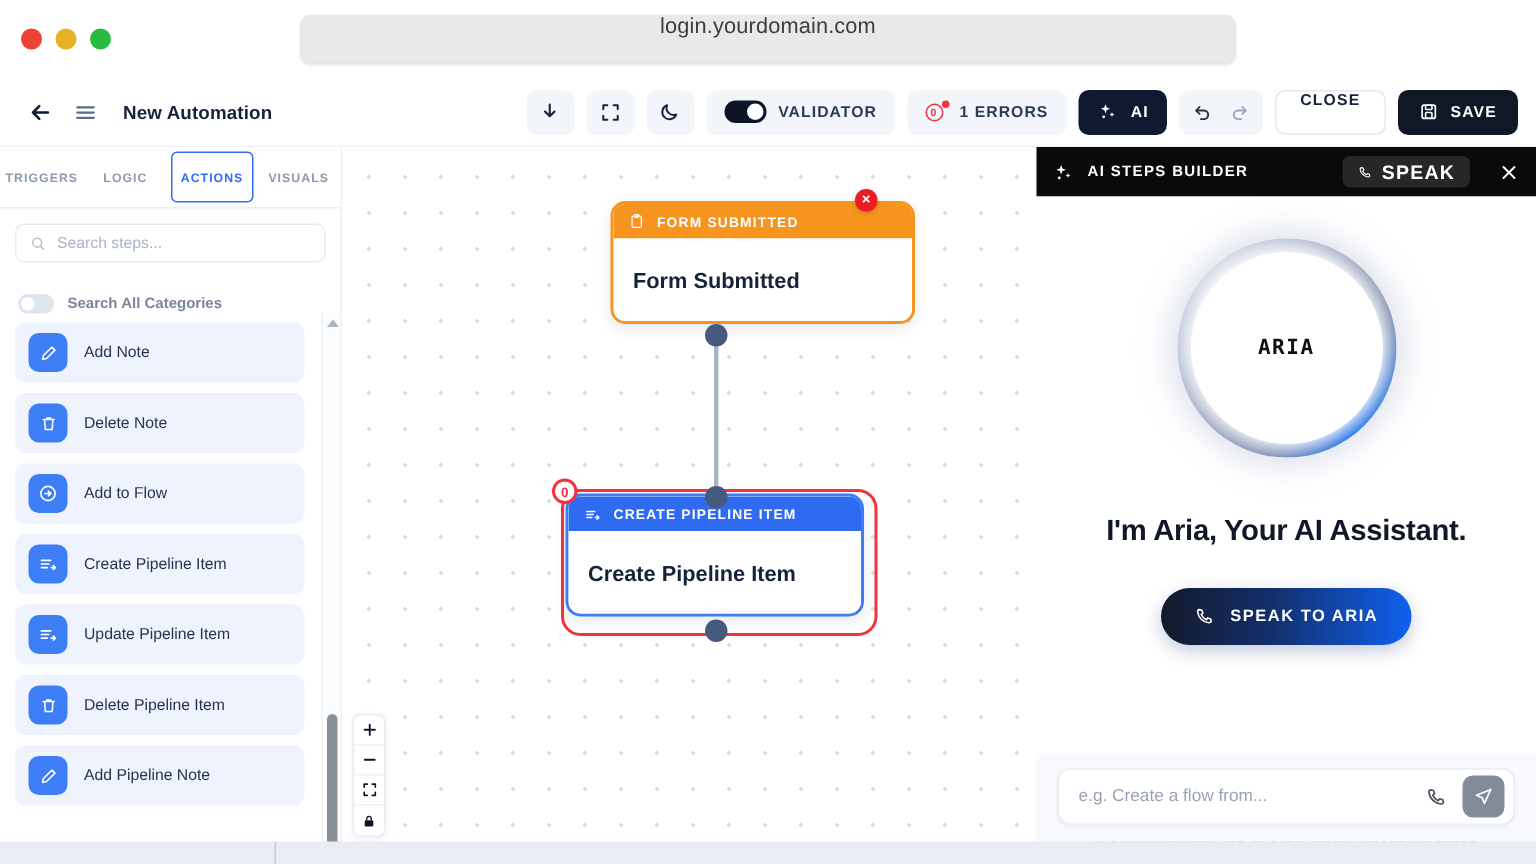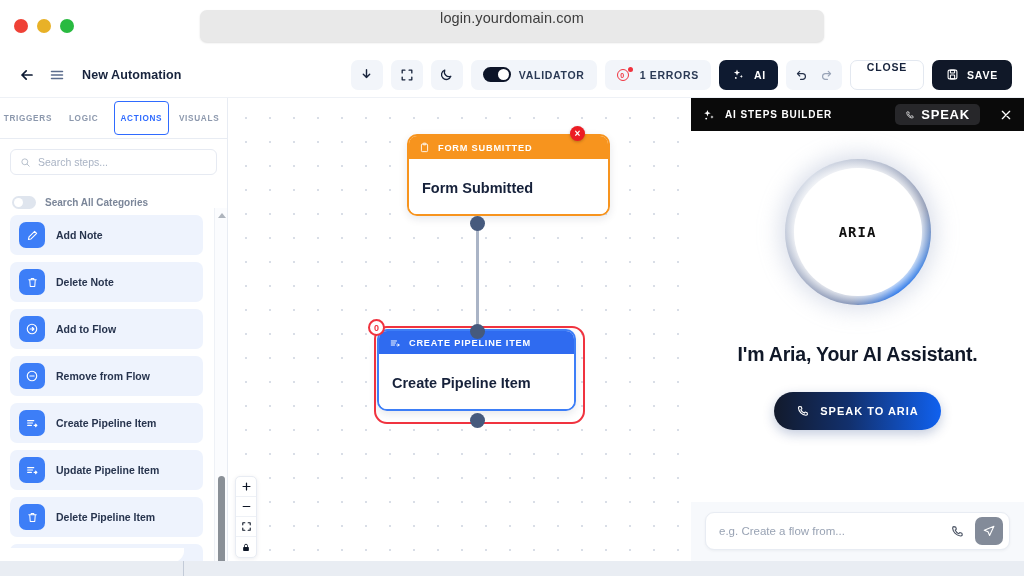--- a/index.html
+++ b/index.html
@@ -141,21 +141,21 @@
   }
   .step-item {
     height: 40px; background: #eef3fd; border-radius: 7px;
     display: flex; align-items: center; gap: 11px; padding: 0 9px;
     margin-bottom: 7px; cursor: pointer;
   }
   .step-ico {
     width: 26px; height: 26px; border-radius: 7px; background: #3d7ef7;
     display: flex; align-items: center; justify-content: center; flex: 0 0 auto;
   }
-  .step-lbl { font-size: 10.5px; font-weight: 700; color: #27344e; }
+  .step-lbl { font-size: 10.5px; font-weight: 400; color: #27344e; }
 
   .sb-track {
     position: absolute; right: 0; top: 110px; width: 13px; height: 451px;
     background: #fbfcfe; border-left: 1px solid #eef1f6;
   }
   .sb-arrow {
     position:absolute; left:2.5px; width:0;height:0;
     border-left:4px solid transparent; border-right:4px solid transparent;
   }
   .sb-up { top: 5px; border-bottom: 5px solid #aeb4bd; }
@@ -476,29 +476,20 @@
     <div class="step-item">
       <span class="step-ico">
         <svg width="14" height="14" viewBox="0 0 16 16" fill="none">
             <circle cx="8" cy="8" r="5.4" stroke="#fff" stroke-width="1.3"></circle>
             <path d="M5.8 8h4.3M8.4 6.3 10.2 8 8.4 9.7" stroke="#fff" stroke-width="1.3" stroke-linecap="round" stroke-linejoin="round"></path>
           </svg>
       </span>
       <span class="step-lbl">Add to Flow</span>
     </div>
 
-    <div class="step-item">
-      <span class="step-ico">
-        <svg width="14" height="14" viewBox="0 0 16 16" fill="none">
-            <circle cx="8" cy="8" r="5.4" stroke="#fff" stroke-width="1.3"></circle>
-            <path d="M5.6 8h4.8" stroke="#fff" stroke-width="1.3" stroke-linecap="round"></path>
-          </svg>
-      </span>
-      <span class="step-lbl">Remove from Flow</span>
-    </div>
 
     <div class="step-item">
       <span class="step-ico">
         <svg width="14" height="14" viewBox="0 0 16 16" fill="none">
             <path d="M3 5.3h7M3 8h5.6M3 10.7h4.4" stroke="#fff" stroke-width="1.3" stroke-linecap="round"></path>
             <path d="M10.4 10.7h3M12.1 9.2l1.5 1.5-1.5 1.5" stroke="#fff" stroke-width="1.3" stroke-linecap="round" stroke-linejoin="round"></path>
           </svg>
       </span>
       <span class="step-lbl">Create Pipeline Item</span>
     </div>

